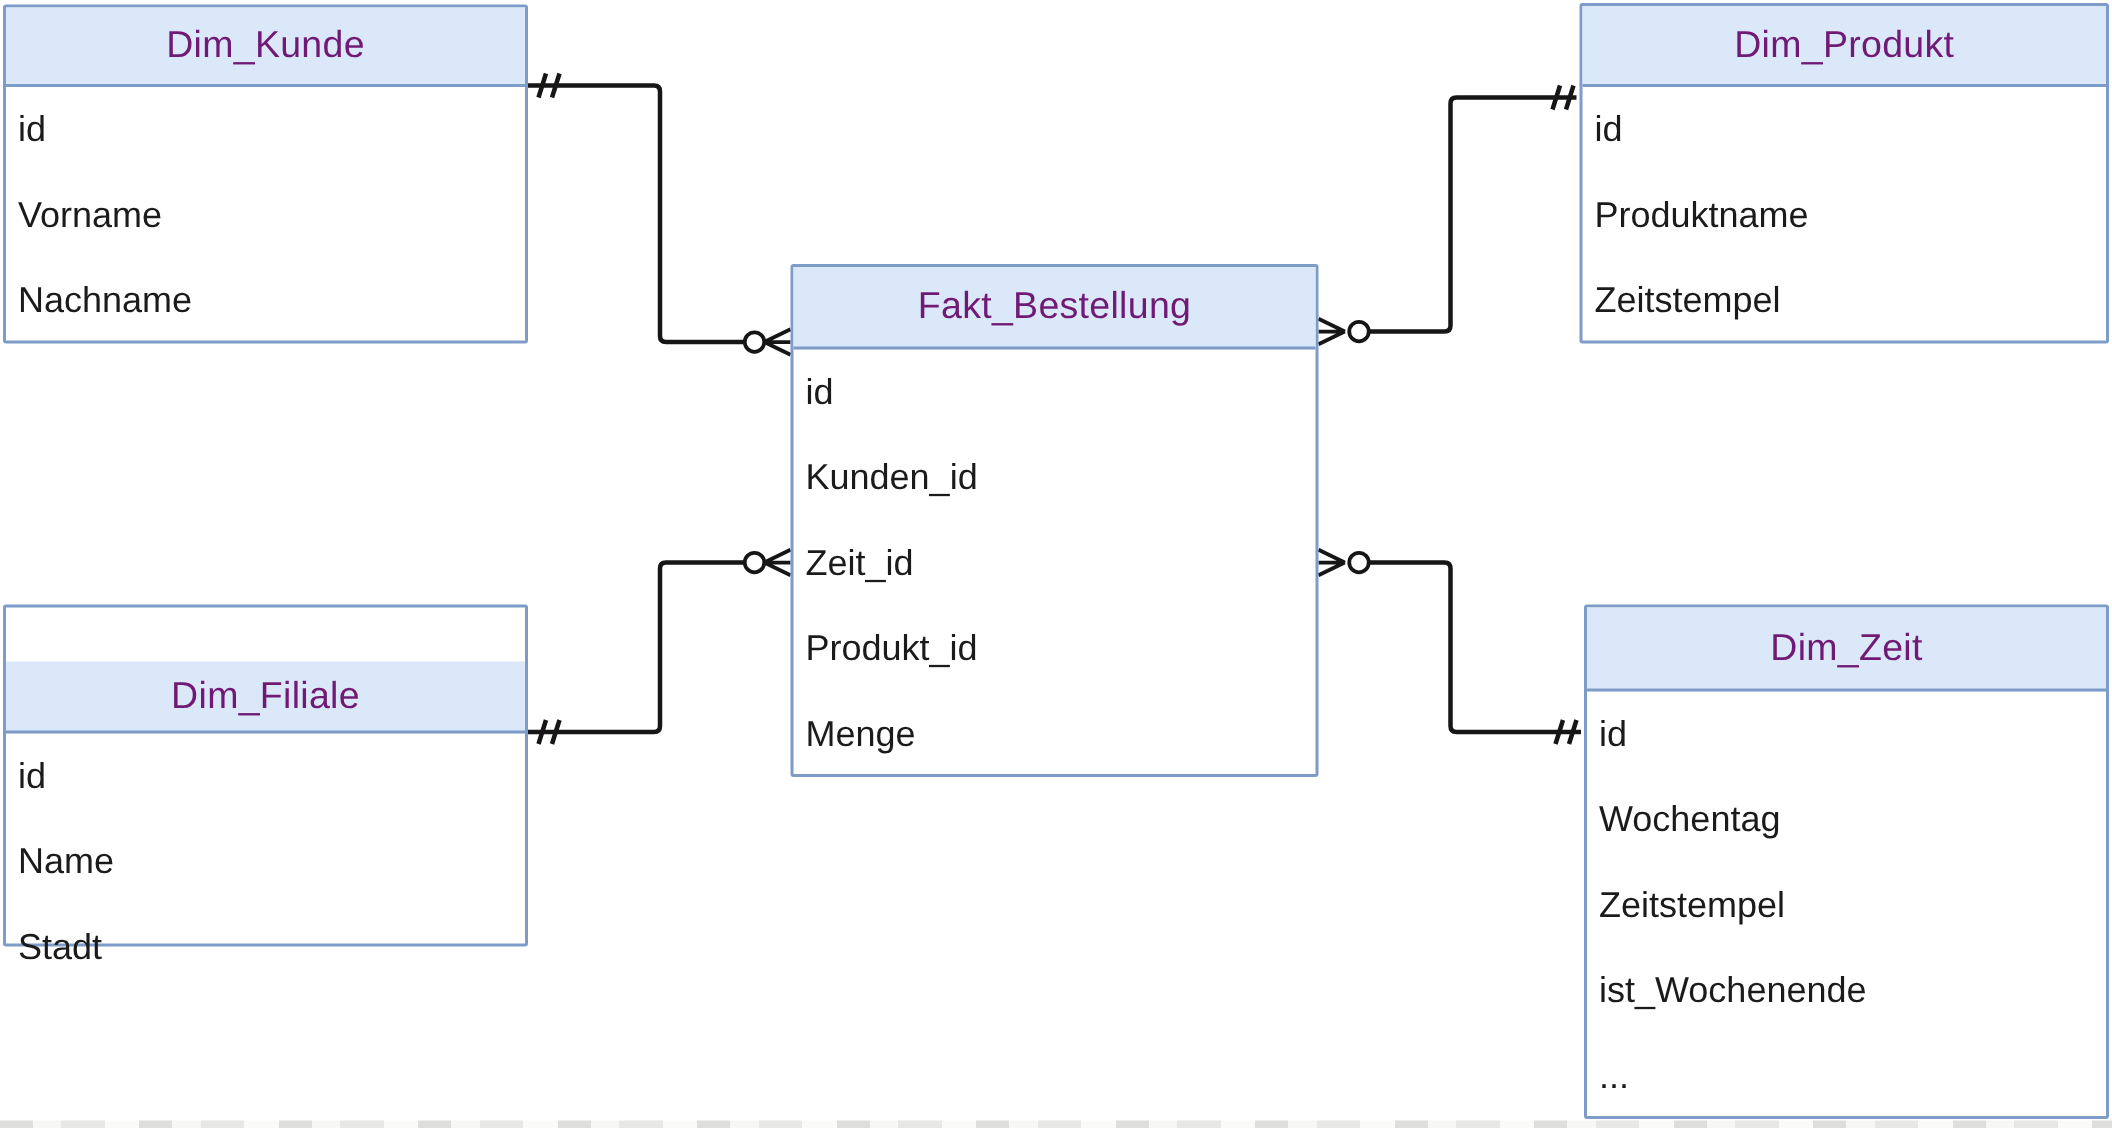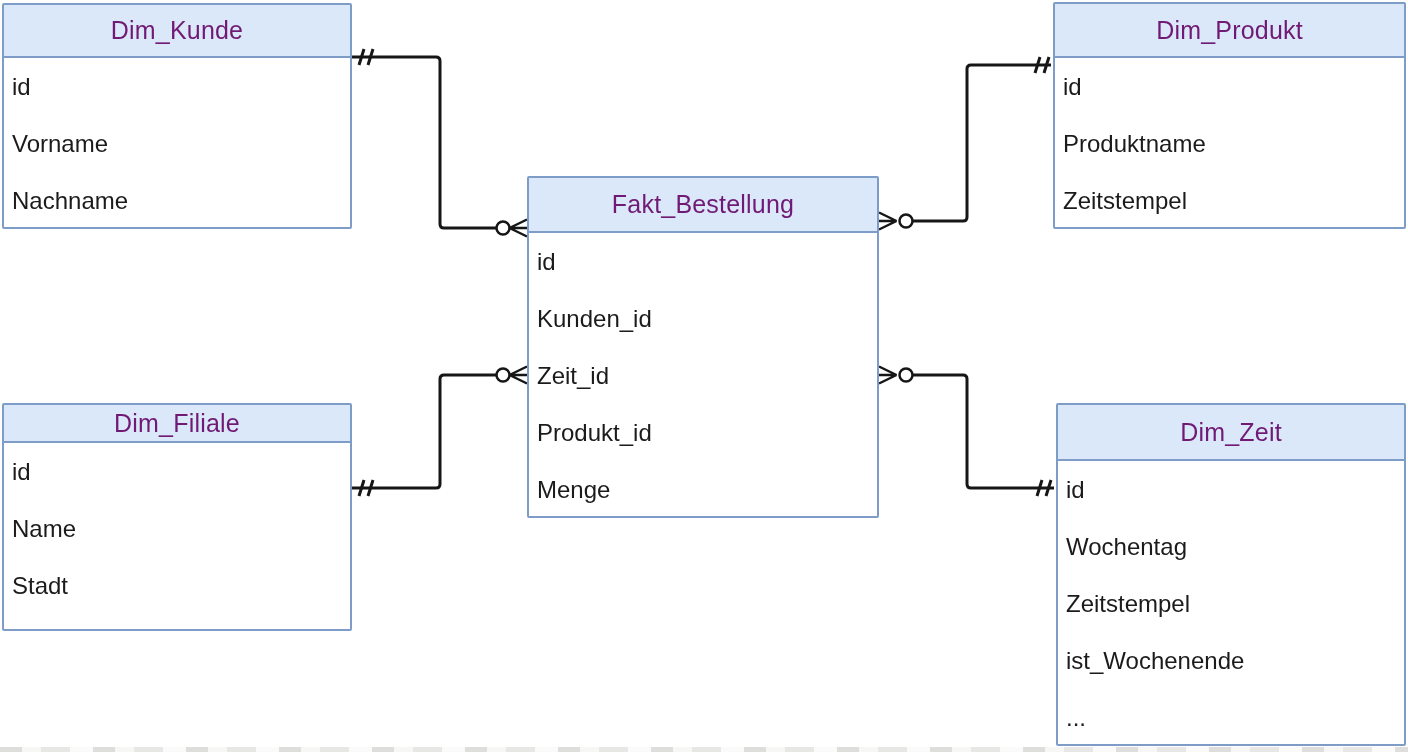--- a/index.html
+++ b/index.html
@@ -118,21 +118,21 @@
     <div class="entity-body">
       <div class="field-row">id</div>
       <div class="field-row">Kunden_id</div>
       <div class="field-row">Zeit_id</div>
       <div class="field-row">Produkt_id</div>
       <div class="field-row">Menge</div>
     </div>
   </div>
 
   <div class="entity" style="left:2px; top:403px; width:350px; height:228px;">
-    <div class="entity-header" style="height:38px;">Dim_Filiale</div>
+    <div class="entity-header" style="height:48px;margin-top:36px;">Dim_Filiale</div>
     <div class="entity-body">
       <div class="field-row">id</div>
       <div class="field-row">Name</div>
       <div class="field-row">Stadt</div>
     </div>
   </div>
 
   <div class="entity" style="left:1056px; top:403px; width:350px; height:343px;">
     <div class="entity-header" style="height:56px;">Dim_Zeit</div>
     <div class="entity-body">

